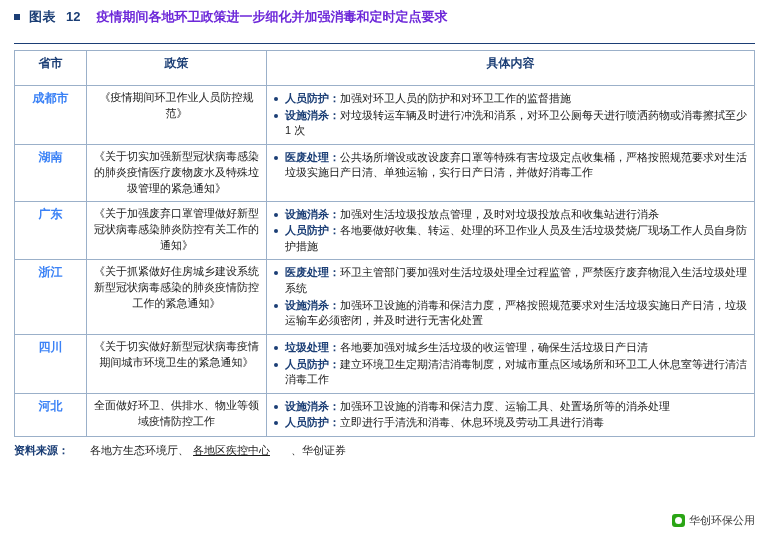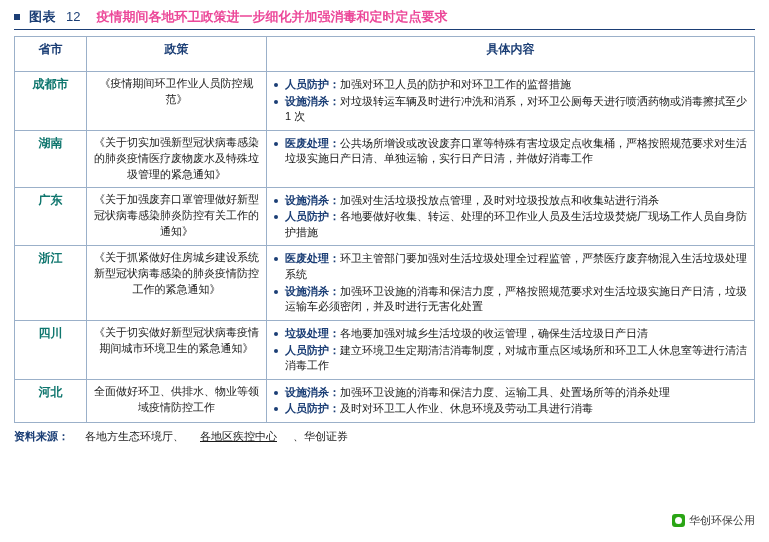--- a/index.html
+++ b/index.html
@@ -14,36 +14,36 @@
   .page{
     position:relative;
     width:769px;height:542px;
     box-sizing:border-box;
     padding:8px 14px 0 14px;
   }
   
   .title-row{
     display:flex;align-items:baseline;
     gap:6px;
-    padding-bottom:3px;
+    padding-bottom:17px;
     border-bottom:1.5px solid #1b3e75;
     margin-bottom:6px;
   }
   .bullet-sq{
     width:6px;height:6px;background:#1b3e75;
     display:inline-block;margin-right:3px;position:relative;top:-1px;
   }
   .title-label{
     color:#1b3e75;font-weight:bold;font-size:13px;letter-spacing:.5px;
   }
   .title-num{
-    color:#1b3e75;font-weight:normal;font-size:13px;margin-left:4px;
+    color:#1b3e75;font-weight:bold;font-size:13px;margin-left:4px;
   }
   .title-text{
-    color:#ec4899;font-weight:bold;font-size:13px;margin-left:10px;
+    color:#6d28d9;font-weight:bold;font-size:13px;margin-left:10px;
   }
   
   table.main{
     width:741px;
     border-collapse:collapse;
     table-layout:fixed;
     border-radius:19px;
   }
   table.main td,table.main th{
     border:1px solid #9bb0c9;
@@ -59,21 +59,21 @@
     vertical-align:middle;
     height:26px;
     border-top:1px solid #1b3e75;
     border-bottom:1px solid #1b3e75;
   }
   .col-prov{width:72px;}
   .col-pol{width:180px;}
   .col-det{width:auto;}
   td.prov{
     text-align:center;vertical-align:middle;
-    color:#0f766e;font-weight:bold;font-size:12px;
+    color:#3b82f6;font-weight:bold;font-size:12px;
   }
   td.pol{
     text-align:center;vertical-align:middle;
     color:#1a1a1a;font-size:11px;line-height:1.45;
   }
   td.det{
     padding:3px 5px 3px 5px;
   }
   ul.items{
     margin:0;padding:0;list-style:none;
@@ -97,24 +97,24 @@
     color:#1b3e75;font-weight:bold;
   }
   .txt{color:#1a1a1a;}
   
   .source{
     margin-top:6px;
     font-size:11px;
     color:#1a1a1a;
     display:flex;
     align-items:flex-end;
-    gap:16px;
+    gap:4px;
   }
   .source .s-label{font-weight:bold;color:#1b3e75;}
-  .source .s-body{color:#1a1a1a;}
+  .source .s-body{color:#1a1a1a;margin-left:17px;}
   .source u{text-decoration:underline;}
   
   .wm{
     position:absolute;
     right:14px;bottom:14px;
     display:flex;align-items:center;gap:4px;
     color:#3b3b3b;font-size:11px;
   }
   .wm-logo{
     width:13px;height:13px;border-radius:3px;
@@ -201,21 +201,21 @@
             <li><span class="lbl">人员防护：</span><span class="txt">建立环境卫生定期清洁消毒制度，对城市重点区域场所和环卫工人休息室等进行清洁消毒工作</span></li>
           </ul>
         </td>
       </tr>
       <tr>
         <td class="prov">河北</td>
         <td class="pol">全面做好环卫、供排水、物业等领域疫情防控工作</td>
         <td class="det">
           <ul class="items">
             <li><span class="lbl">设施消杀：</span><span class="txt">加强环卫设施的消毒和保洁力度、运输工具、处置场所等的消杀处理</span></li>
-            <li><span class="lbl">人员防护：</span><span class="txt">及时对环卫工人作业、休息环境及劳动工具进行消毒</span></li>
+            <li><span class="lbl">人员防护：</span><span class="txt">立即进行手清洗和消毒、休息环境及劳动工具进行消毒</span></li>
           </ul>
         </td>
       </tr>
     </tbody>
   </table>
 
   <div class="source">
     <span class="s-label">资料来源：</span>
     <span class="s-body">各地方生态环境厅、</span>
     <u>各地区疾控中心</u>

